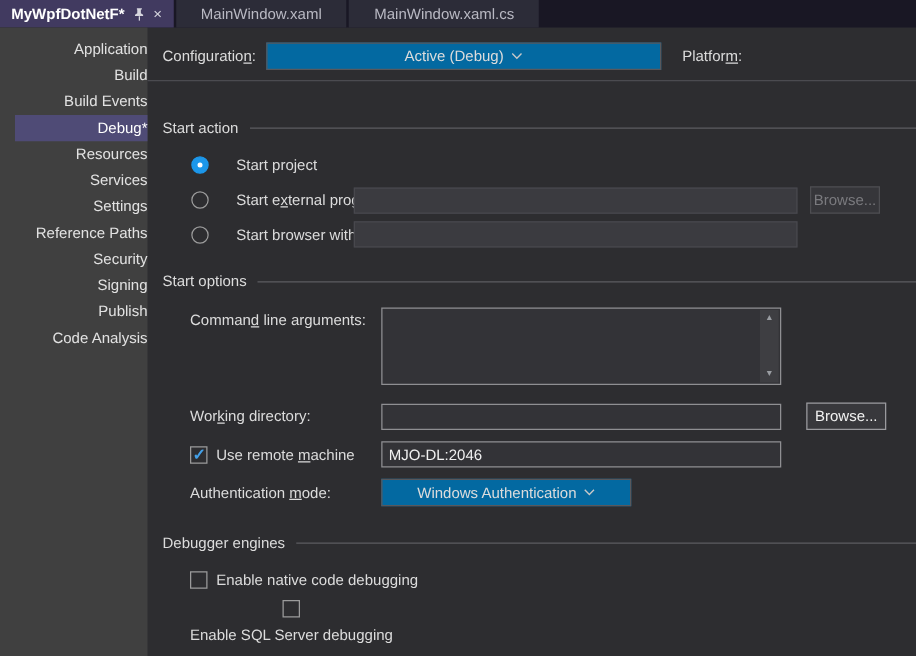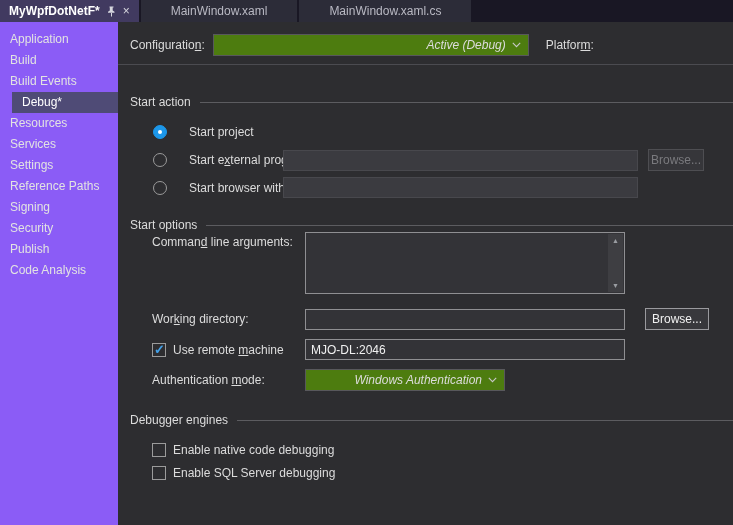--- a/index.html
+++ b/index.html
@@ -8,36 +8,36 @@
     width:733px; height:525px;
     display:flex; flex-direction:column;
     background:#2d2d30;
     font-family:"Liberation Sans", sans-serif;
     font-size:12px; color:#dcdcdc;
     overflow:hidden;
   }
 
   
   .tabstrip { height:22px; background:#191724; display:flex; flex-shrink:0; }
-  .tab { display:flex; align-items:center; padding:0 30px; background:#2c2c38; color:#b9b9c3; margin-right:2px; cursor:pointer; white-space:nowrap; }
+  .tab { display:flex; align-items:center; padding:0 20px; background:#2c2c38; color:#b9b9c3; margin-right:2px; cursor:pointer; white-space:nowrap; }
   .tab.active { background:#413a60; color:#ffffff; font-weight:bold; padding:0 9px 0 9px; gap:7px; }
   .tab-icon { display:inline-flex; align-items:center; color:#d6d6de; font-weight:normal; }
   .close-glyph { font-size:12px; line-height:1; color:#d6d6de; font-weight:normal; }
 
   
   .body { flex:1; display:flex; min-height:0; }
-  .sidebar { width:118px; background:#8b5cf6; padding-top:7px; flex-shrink:0; }
+  .sidebar { width:118px; background:#404040; padding-top:7px; flex-shrink:0;text-align:right; }
   .side-item { height:21px; line-height:21px; padding-left:10px; color:#e2e2e2; cursor:pointer; }
   .side-item.selected { background:#4f4b76; color:#ffffff;margin-left:12px; }
 
   .content { flex:1; padding-left:12px; overflow:hidden; position:relative; }
 
   
   .config-row { display:flex; align-items:center; margin-top:11px; height:23px; overflow:hidden; }
-  .combo { display:flex; align-items:center; justify-content:flex-end; height:22px; background:#4d7c0f; border:1px solid #58585c; padding:0 7px; cursor:pointer;font-style:italic; }
+  .combo { display:flex; align-items:center; justify-content:center; height:22px; background:#0369a1; border:1px solid #58585c; padding:0 7px; cursor:pointer; }
   .combo-config { width:316px; margin-left:8px; flex-shrink:0; }
   .combo-platform { flex:1; margin-left:8px; }
   .platform-label { margin-left:17px; white-space:nowrap; }
   .chev { flex-shrink:0; margin-left:6px; }
   .config-sep { height:1px; background:#4b4b50; margin-top:8px; margin-left:-12px; }
 
   
   .section-head { display:flex; align-items:center; }
   .section-head .rule { flex:1; height:1px; background:#5c5c60; margin-left:9px; margin-right:0; }
   .mt-action { margin-top:30px; }
@@ -103,22 +103,22 @@
 
     <nav class="sidebar">
       <div class="side-item">Application</div>
       <div class="side-item">Build</div>
       <div class="side-item">Build Events</div>
       <div class="side-item selected">Debug*</div>
       <div class="side-item">Resources</div>
       <div class="side-item">Services</div>
       <div class="side-item">Settings</div>
       <div class="side-item">Reference Paths</div>
+      <div class="side-item">Security</div>
       <div class="side-item">Signing</div>
-      <div class="side-item">Security</div>
       <div class="side-item">Publish</div>
       <div class="side-item">Code Analysis</div>
     </nav>
 
     <main class="content">
 
       <div class="config-row">
         <label><span>Configuratio</span><span class="u">n</span><span>:</span></label>
         <div class="combo combo-config">
           <span>Active (Debug)</span>
@@ -157,21 +157,21 @@
           <label><span>Start browser with U</span><span class="u">R</span><span>L:</span></label>
         </div>
         <input class="textbox tb-wide" disabled="" value="" style="">
       </div>
 
       <div class="section-head mt-options">
         <span>Start options</span>
         <div class="rule"></div>
       </div>
 
-      <div class="row" style="align-items:flex-start;">
+      <div class="row" style="margin-top:14px; align-items:flex-start;">
         <label class="label-col" style="padding-top:3px;"><span>Comman</span><span class="u">d</span><span> line arguments:</span></label>
         <div class="textarea-box">
           <div class="vscroll">
             <span class="scroll-arrow">▲</span>
             <span class="scroll-arrow">▼</span>
           </div>
         </div>
       </div>
 
       <div class="row" style="margin-top:14px;">
@@ -204,21 +204,21 @@
       </div>
 
       <div class="row" style="margin-top:16px;">
         <div class="check-col" style="margin-left:22px;">
           <span class="checkbox"></span>
           <label>Enable native code debugging</label>
         </div>
       </div>
 
       <div class="row" style="margin-top:9px;">
-        <div class="check-col" style="margin-left:22px;">
+        <div class="check-col" style="margin-left:22px;flex-direction:column;">
           <span class="checkbox"></span>
           <label>Enable SQL Server debugging</label>
         </div>
       </div>
 
     </main>
   </div>
 </div>
 
 </body></html>

